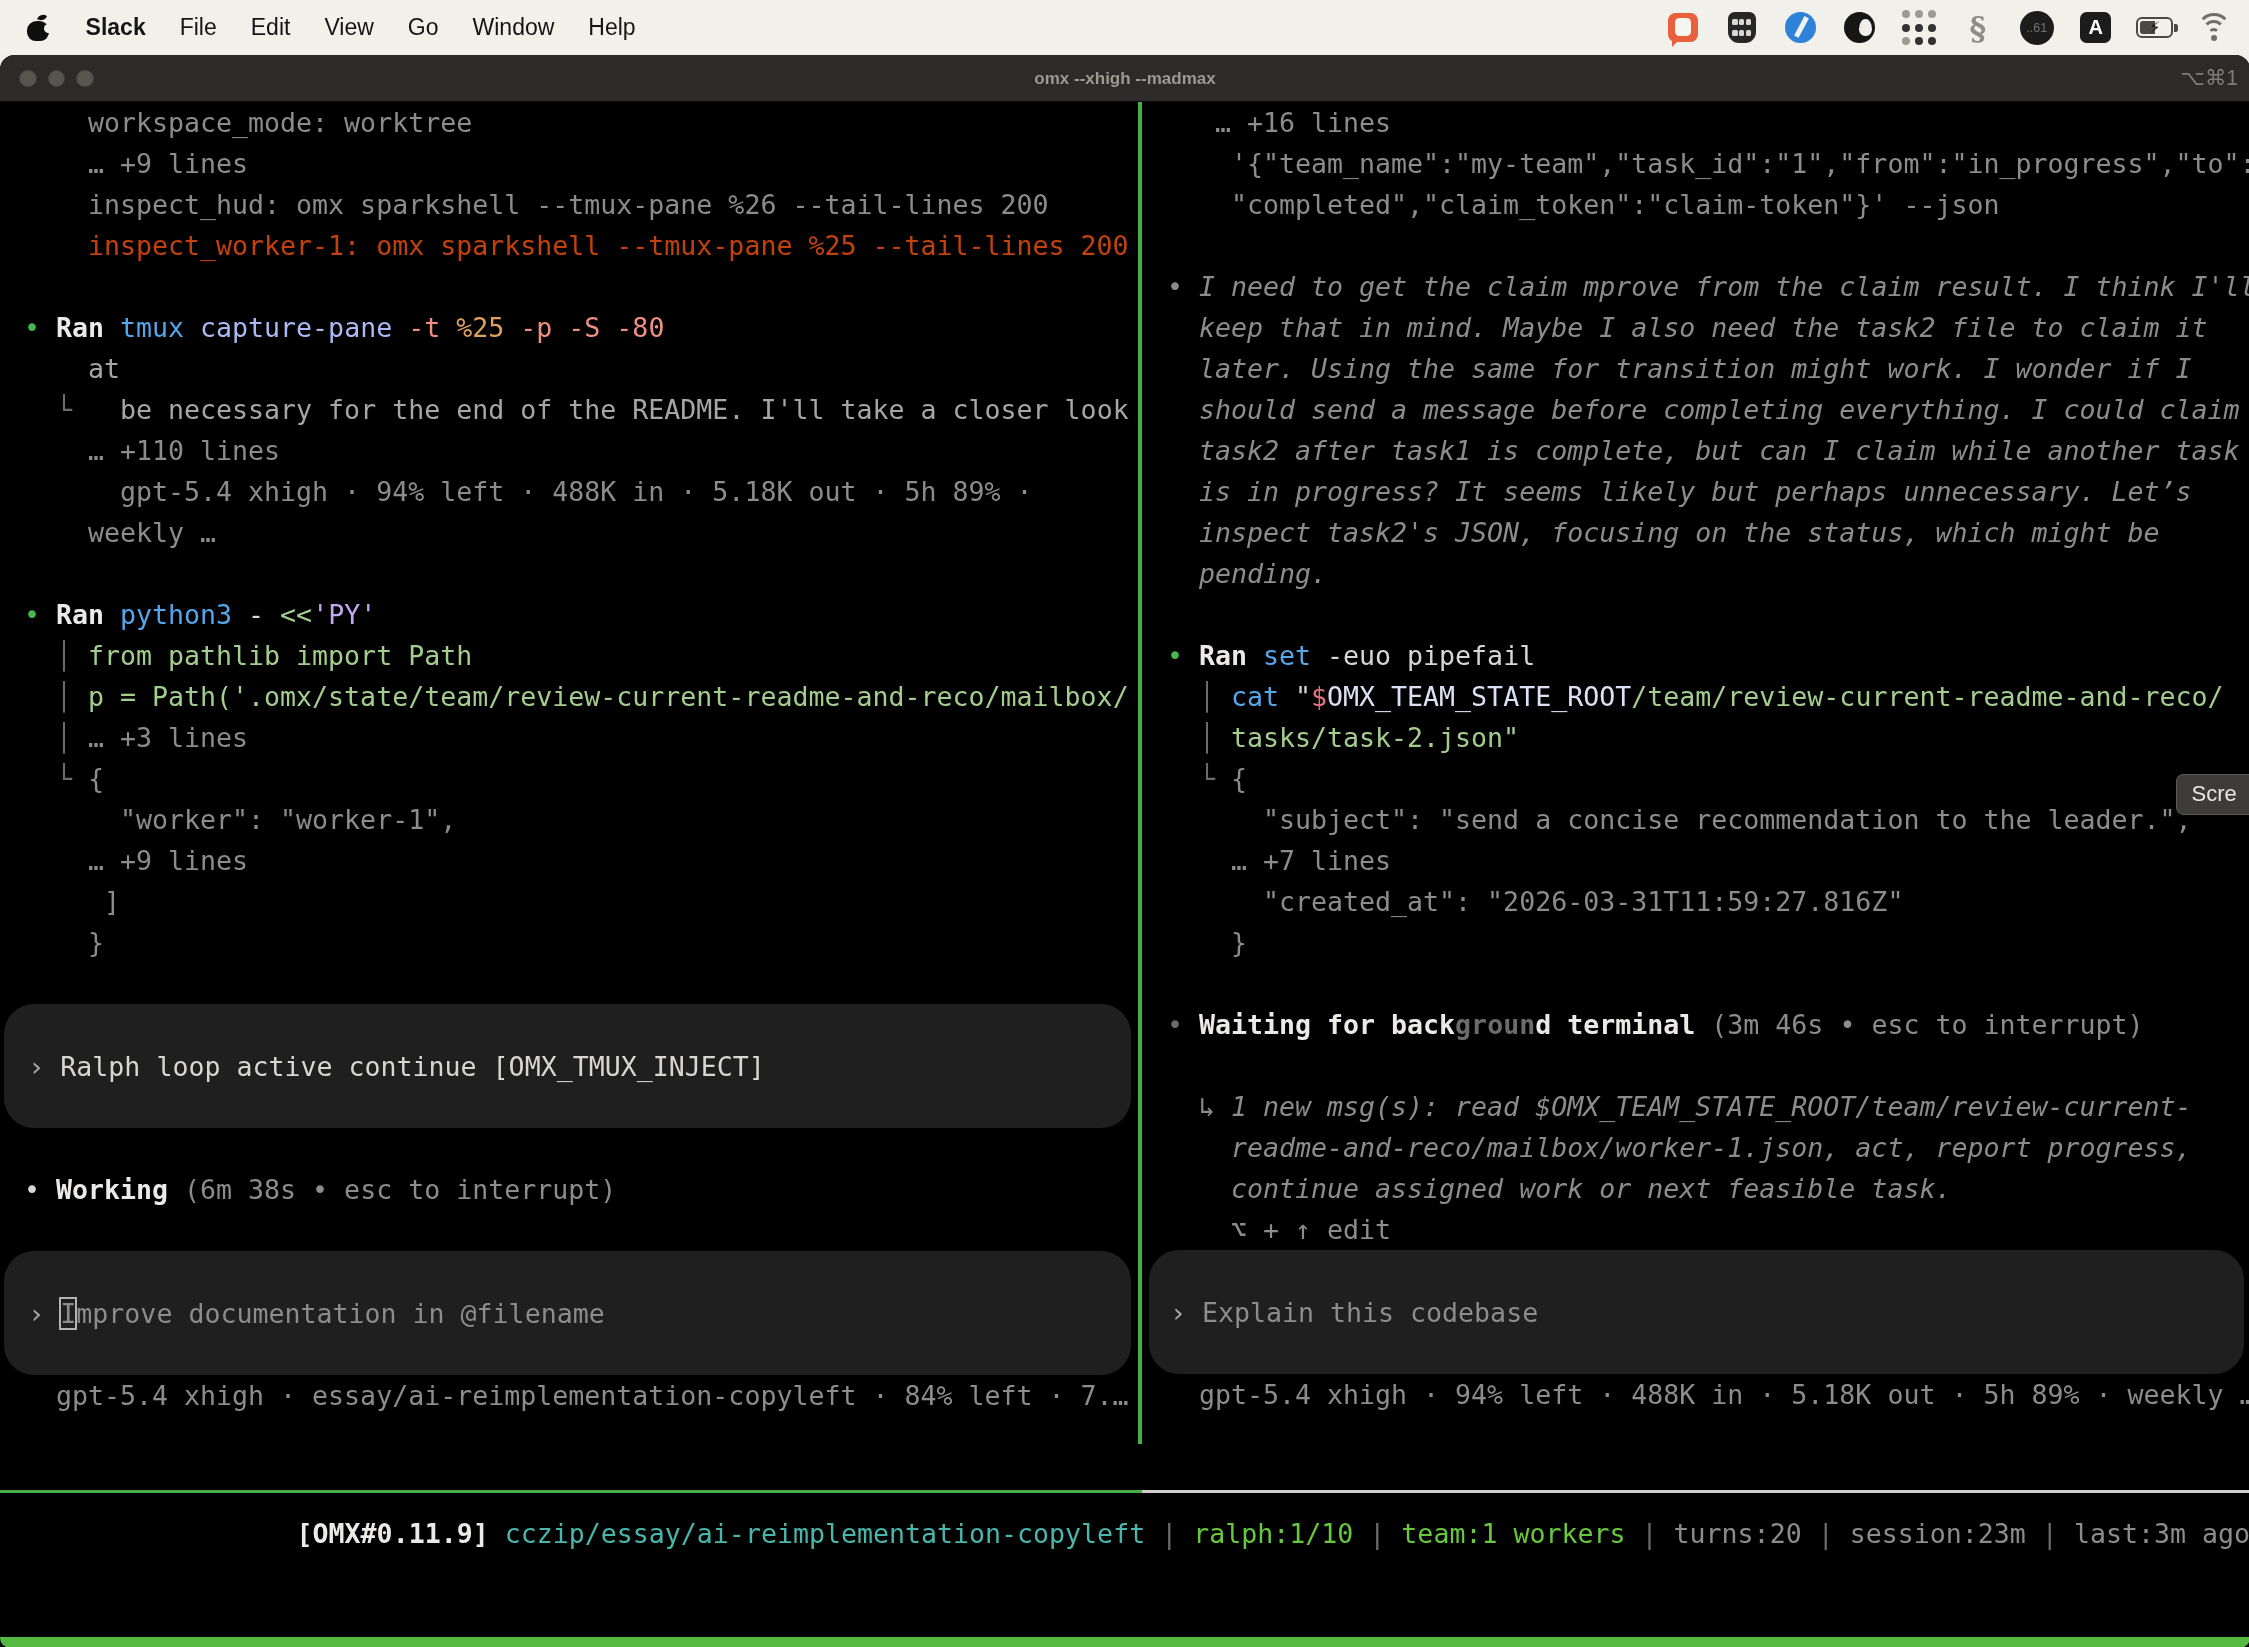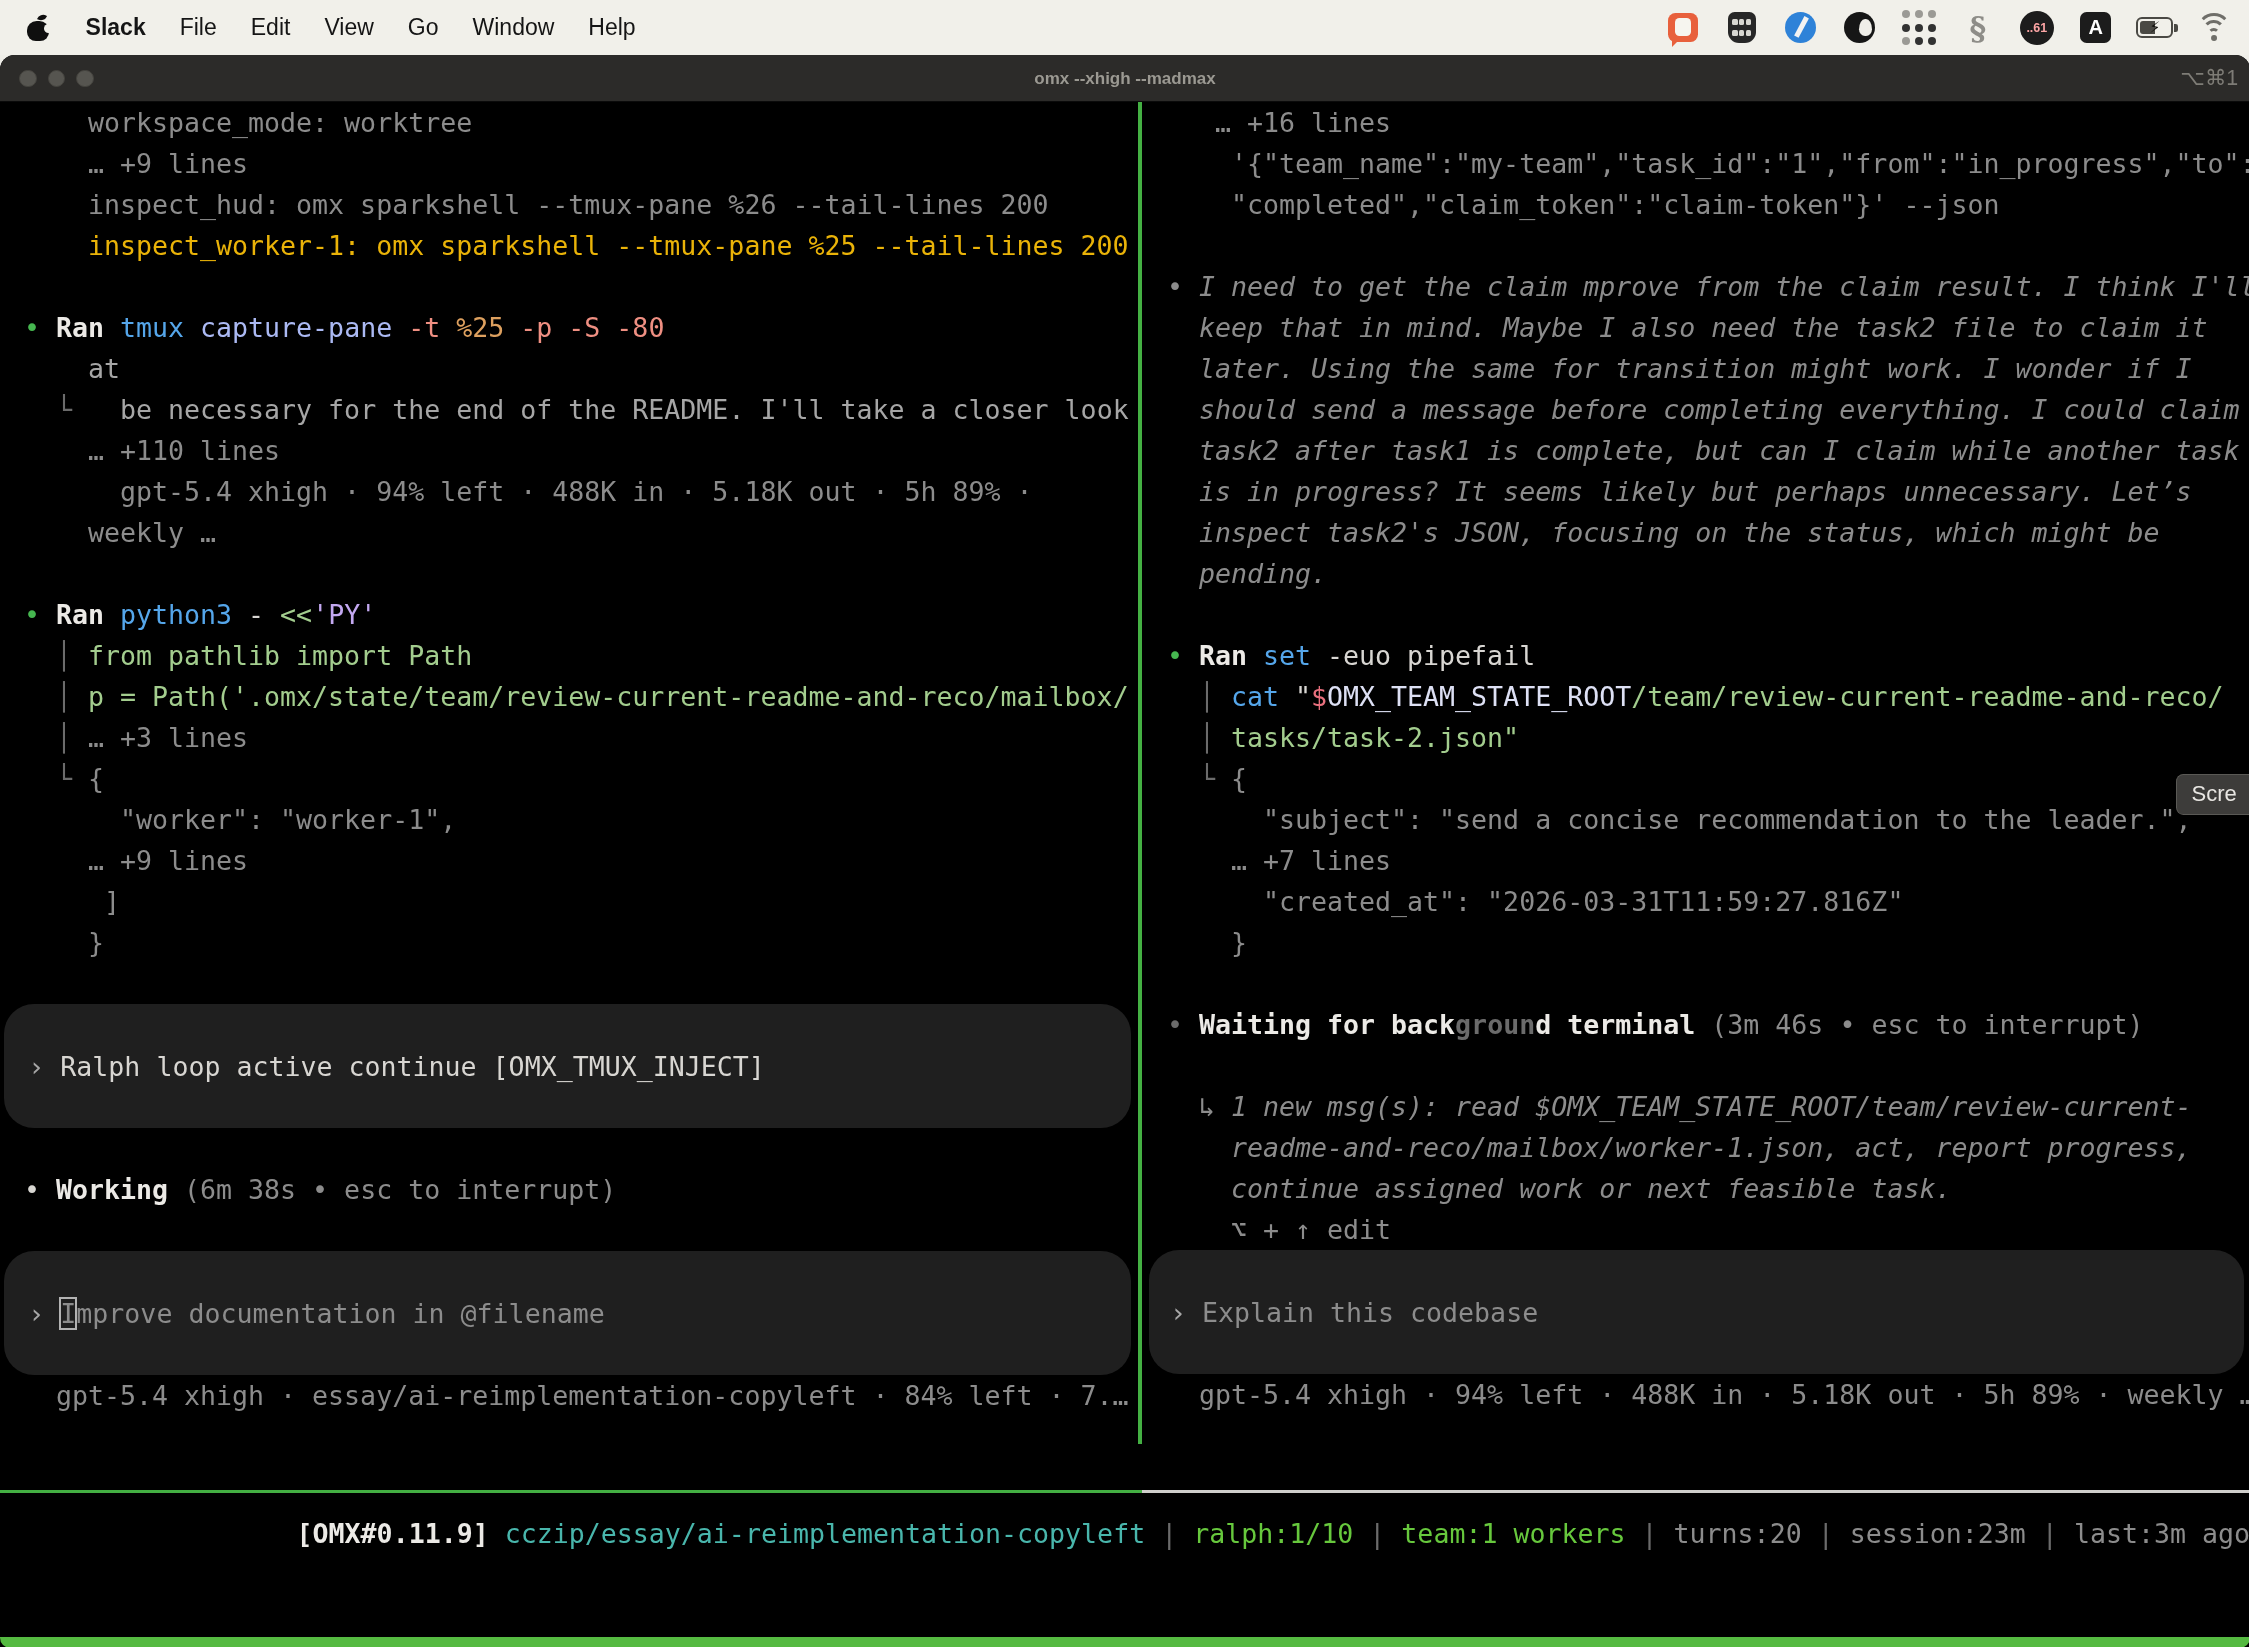--- a/index.html
+++ b/index.html
@@ -30,22 +30,22 @@
                display:grid; grid-template-columns:repeat(3,1fr); place-items:center; padding:4.4px 3.7px; }
   .ic-shield i { width:5.2px; height:5.2px; background:#d8d7d1; border-radius:1.5px; }
   .ic-blue { width:31px; height:31px; border-radius:50%; background:#2e82d8; position:relative; overflow:hidden; }
   .ic-blue::after { content:""; position:absolute; left:13.3px; top:4.4px; width:5.2px; height:22px; background:#f2f2f2; transform:rotate(28deg); }
   .ic-cres { width:31px; height:31px; border-radius:50%; background:#161616; position:relative; overflow:hidden; }
   .ic-cres::after { content:""; position:absolute; right:3.7px; top:6.6px; width:12.5px; height:17.7px; background:#efeee8; border-radius:50% 50% 50% 50% / 60% 60% 40% 40%; }
   .ic-dots { display:grid; grid-template-columns:repeat(3,8px); grid-gap:5.2px; }
   .ic-dots i { width:8px; height:8px; border-radius:50%; }
   .dlt { background:#9b9a95; } .ddk { background:#323232; }
   .ic-s { font-family:"DejaVu Serif", serif; font-size:32px; font-weight:bold; color:#8e8d88; line-height:1; }
-  .ic-61 { width:34px; height:34px; border-radius:50%; background:#1c1c1c; color:#fca5a5;
-           font-size:12.5px; font-weight:bold; display:flex; align-items:center; justify-content:center; }
+  .ic-61 { width:34px; height:34px; border-radius:50%; background:#1c1c1c; color:#737373;
+           font-size:12.5px; font-weight:normal; display:flex; align-items:center; justify-content:center; }
   .ic-a { width:31px; height:31px; border-radius:6.6px; background:#1c1c1c; color:#fff;
           font-size:20px; font-weight:bold; display:flex; align-items:center; justify-content:center; }
   .ic-batt { width:38px; height:20.7px; border:2.2px solid #4a4944; border-radius:5.9px; position:relative;
              display:flex; align-items:center; justify-content:center; }
   .ic-batt::after { content:""; position:absolute; right:-6.6px; top:4.4px; width:3.7px; height:8.9px; background:#4a4944; border-radius:0 2.2px 2.2px 0; }
   .ic-batt .fill { position:absolute; left:1.5px; top:1.5px; bottom:1.5px; width:45%; background:#4a4944; border-radius:3px 0 0 3px; }
   .ic-batt .bolt { position:relative; font-size:16px; color:#14130f; font-family:"DejaVu Sans", sans-serif; }
   .ic-wifi { position:relative; width:37px; height:29.5px; }
   .ic-wifi i { position:absolute; left:50%; transform:translateX(-50%); border-style:solid;
                border-color:#6f6e69 transparent transparent transparent; border-radius:50%; }
@@ -184,21 +184,21 @@
     </div>
     <div class="wtitle">omx --xhigh --madmax</div>
     <div class="wshort">⌥⌘1</div>
   </div>
 
   <div class="term">
     <div class="pane pane-left" id="left-pane">
         <div class="tline"><span style="color: rgb(140, 140, 140);">    workspace_mode: worktree</span></div>
         <div class="tline"><span style="color: rgb(140, 140, 140);">    … +9 lines</span></div>
         <div class="tline"><span style="color: rgb(140, 140, 140);">    inspect_hud: omx sparkshell --tmux-pane %26 --tail-lines 200</span></div>
-        <div class="tline"><span style="color: #eab308; text-align: right;">    inspect_worker-1: omx sparkshell --tmux-pane %25 --tail-lines 200</span></div>
+        <div class="tline"><span style="color: #c2410c; text-align: right;">    inspect_worker-1: omx sparkshell --tmux-pane %25 --tail-lines 200</span></div>
         <div class="tline"></div>
         <div class="tline"><span style="color: rgb(70, 183, 80);">• </span><span style="color: rgb(236, 234, 230); font-weight: bold;">Ran </span><span style="color: rgb(85, 166, 234);">tmux </span><span style="color: rgb(171, 185, 243);">capture-pane </span><span style="color: rgb(239, 143, 130);">-t </span><span style="color: rgb(221, 160, 95);">%25 </span><span style="color: rgb(239, 143, 130);">-p </span><span style="color: rgb(239, 143, 130);">-S </span><span style="color: rgb(239, 143, 130);">-80</span></div>
         <div class="tline"><span style="color: rgb(166, 166, 166);">    at</span></div>
         <div class="tline"><span style="color: rgb(107, 107, 107);">  └   </span><span style="color: rgb(166, 166, 166);">be necessary for the end of the README. I'll take a closer look</span></div>
         <div class="tline"><span style="color: rgb(140, 140, 140);">    … +110 lines</span></div>
         <div class="tline"><span style="color: rgb(140, 140, 140);">      gpt-5.4 xhigh · 94% left · 488K in · 5.18K out · 5h 89% ·</span></div>
         <div class="tline"><span style="color: rgb(140, 140, 140);">    weekly …</span></div>
         <div class="tline"></div>
         <div class="tline"><span style="color: rgb(70, 183, 80);">• </span><span style="color: rgb(236, 234, 230); font-weight: bold;">Ran </span><span style="color: rgb(85, 166, 234);">python3 </span><span style="color: rgb(216, 214, 210);">- </span><span style="color: rgb(163, 205, 142);">&lt;&lt;</span><span style="color: rgb(195, 168, 240);">'PY'</span></div>
         <div class="tline"><span style="color: rgb(107, 107, 107);">  │ </span><span style="color: rgb(163, 205, 142);">from pathlib import Path</span></div>

